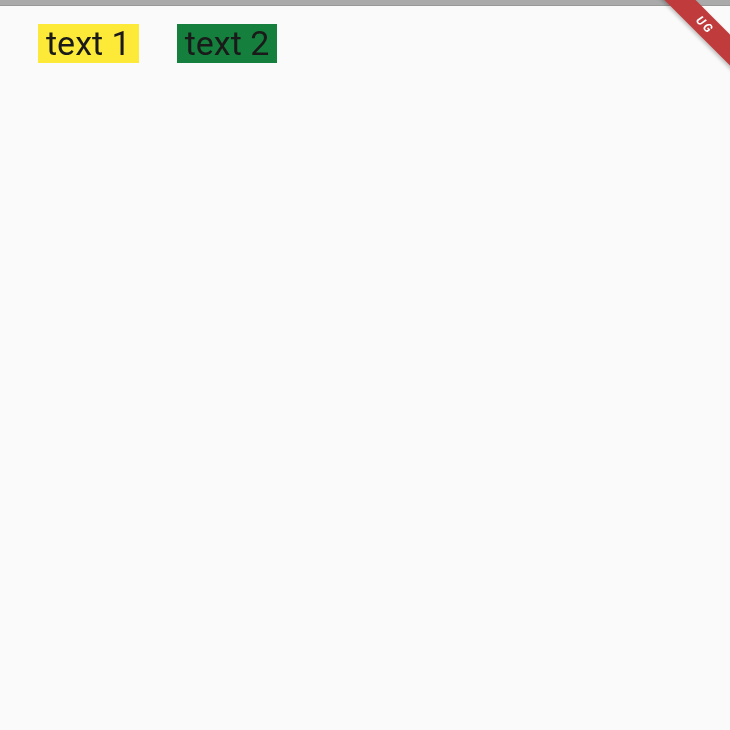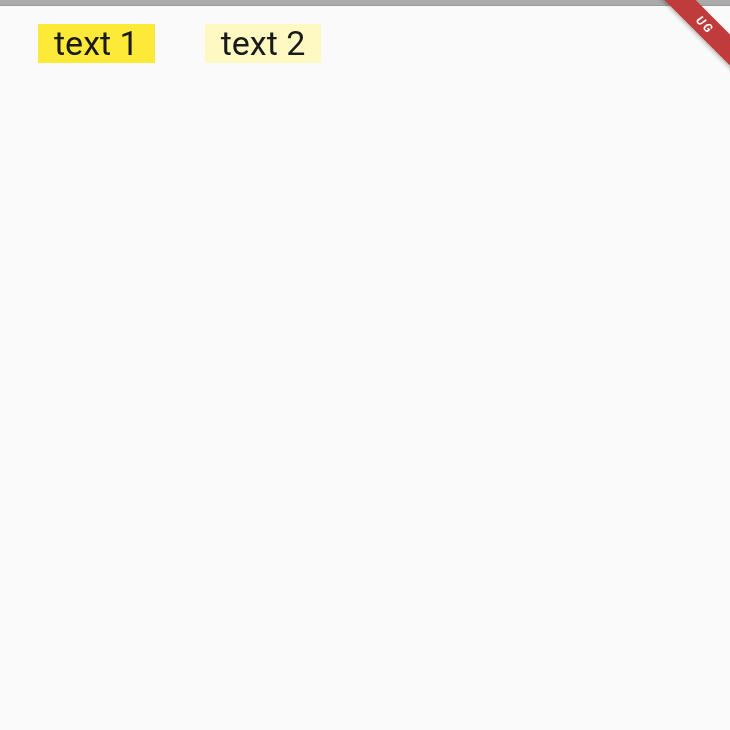--- a/index.html
+++ b/index.html
@@ -24,30 +24,29 @@
     .content {
       display: flex;
       flex-direction: row;
       padding: 18px 38px;
       gap: 38px;
     }
     .text-box {
       font-size: 34px;
       line-height: 1.15;
       color: #1a1a1a;
-      padding: 0 16px;
+      padding: 0 8px;
       display: inline-block;
       text-align: center;
     }
     .box-yellow {
       background: #fce938;
     }
     .box-green {
-      background: #fef9c3;
-      margin-left: 12px;
+      background: #15803d;
     }
     .debug-ribbon {
       position: absolute;
       top: 14px;
       right: -50px;
       width: 150px;
       background: #c03b3b;
       color: #fff;
       font-size: 12px;
       font-weight: 700;

